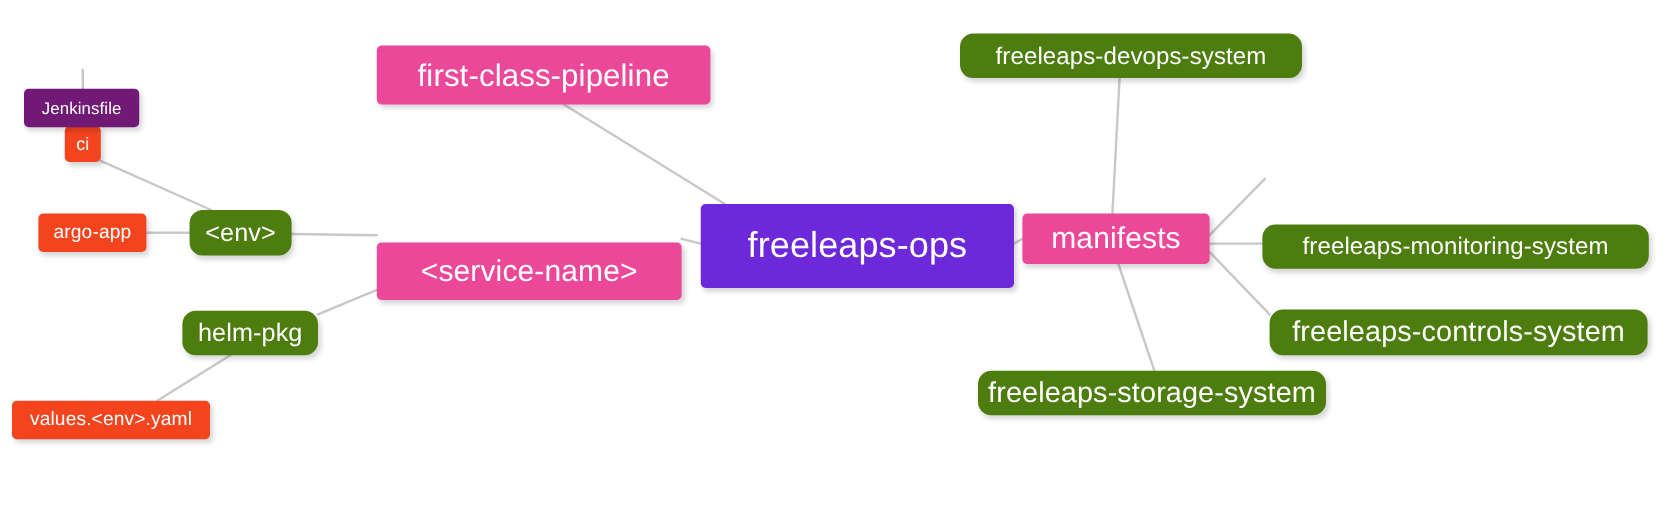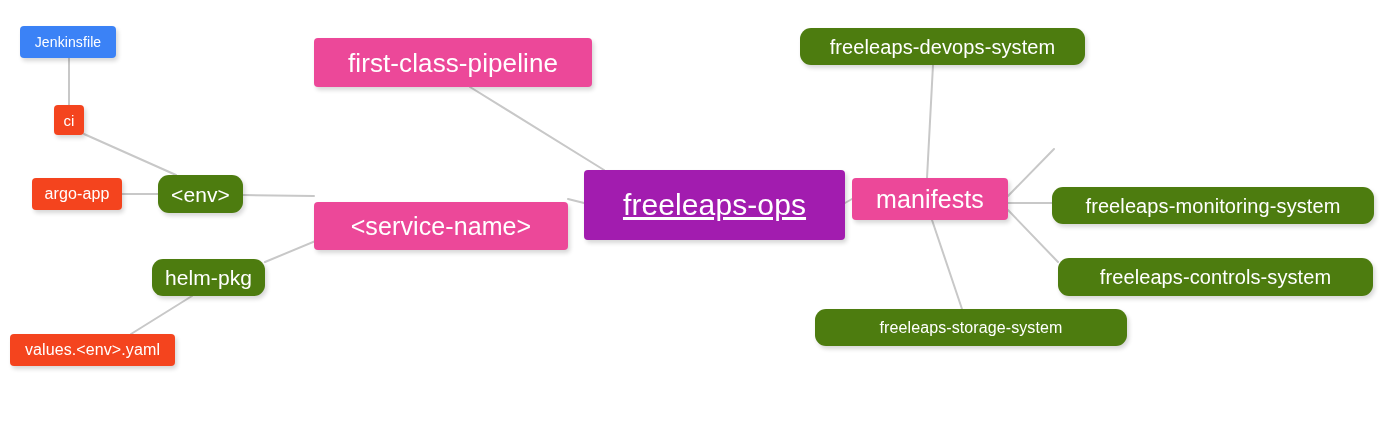--- a/index.html
+++ b/index.html
@@ -29,24 +29,24 @@
     display: flex;
     align-items: center;
     justify-content: center;
     color: #ffffff;
     border-radius: 4px;
     white-space: nowrap;
     box-shadow: 2px 3px 4px rgba(0,0,0,0.16);
     letter-spacing: 0.1px;
     line-height: 1;
   }
-  .n-root  { background: #a21caf; text-decoration: underline; }
+  .n-root  { background: #6d28d9; }
   .n-blue  { background: #ec4899; }
   .n-green { background: #4d7c0f; border-radius: 11px; }
-  .n-orange{ background: #3b82f6; }
+  .n-orange{ background: #701a75; margin-top: 48px; }
   .n-red   { background: #f4441e; text-align: center; }
 </style>
 </head>
 <body>
 
 <div id="canvas" style="background: rgb(255, 255, 255);">
   <svg id="edges" viewBox="0 0 1390 421" xmlns="http://www.w3.org/2000/svg">
       <line x1="568" y1="199" x2="584" y2="203" stroke="#c8c8c8" stroke-width="2" stroke-linecap="round"></line>
       <line x1="845" y1="203" x2="852" y2="199" stroke="#c8c8c8" stroke-width="2" stroke-linecap="round"></line>
       <line x1="470" y1="87" x2="604" y2="170" stroke="#c8c8c8" stroke-width="2" stroke-linecap="round"></line>
@@ -91,19 +91,19 @@
     </div>
     <div class="node n-red" style="left: 10px; top: 334px; width: 165px; height: 32px; font-size: 16px;">
       <span>values.&lt;env&gt;.yaml</span>
     </div>
     <div class="node n-green" style="left: 800px; top: 28px; width: 285px; height: 37px; font-size: 20px;">
       <span>freeleaps-devops-system</span>
     </div>
     <div class="node n-green" style="left: 1052px; top: 187px; width: 322px; height: 37px; font-size: 20px;">
       <span>freeleaps-monitoring-system</span>
     </div>
-    <div class="node n-green" style="left: 1058px; top: 258px; width: 315px; height: 38px; font-size: 20px;">
+    <div class="node n-green" style="left: 1058px; top: 258px; width: 315px; height: 38px; font-size: 24px;">
       <span>freeleaps-controls-system</span>
     </div>
-    <div class="node n-green" style="left: 815px; top: 309px; width: 312px; height: 37px; font-size: 16px;">
+    <div class="node n-green" style="left: 815px; top: 309px; width: 290px; height: 37px; font-size: 24px;">
       <span>freeleaps-storage-system</span>
     </div>
   </div>
 
 </body></html>

